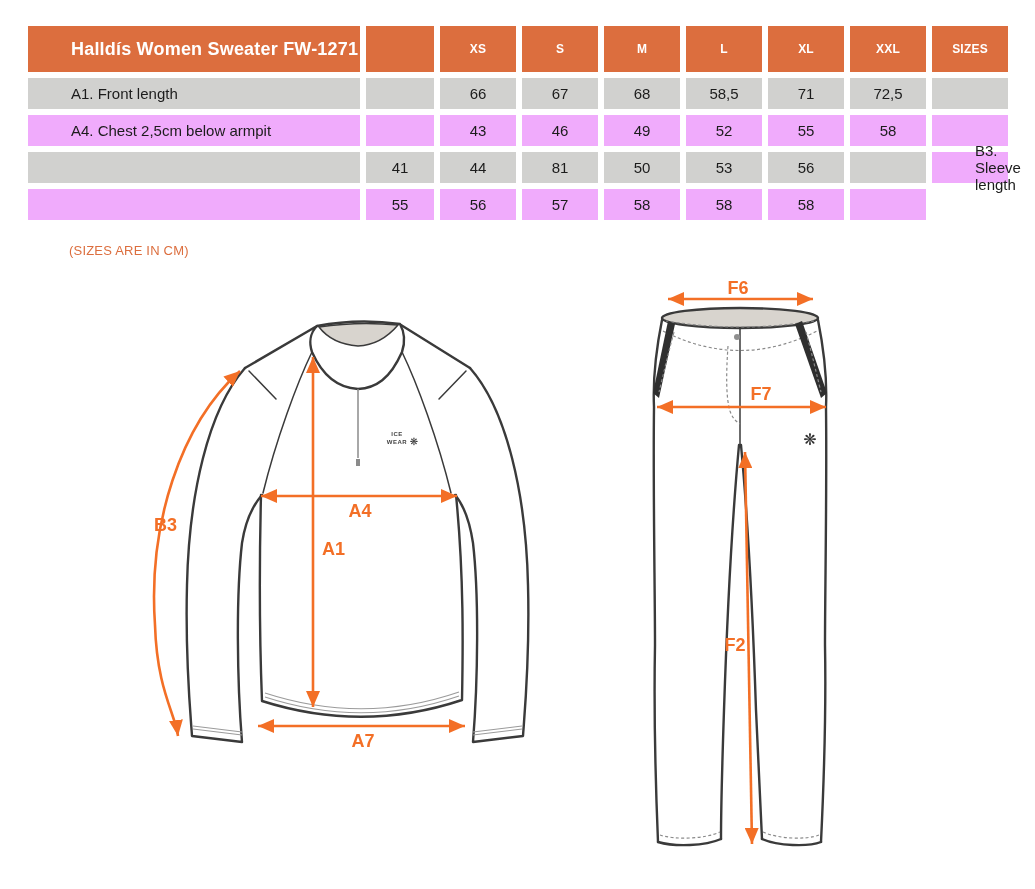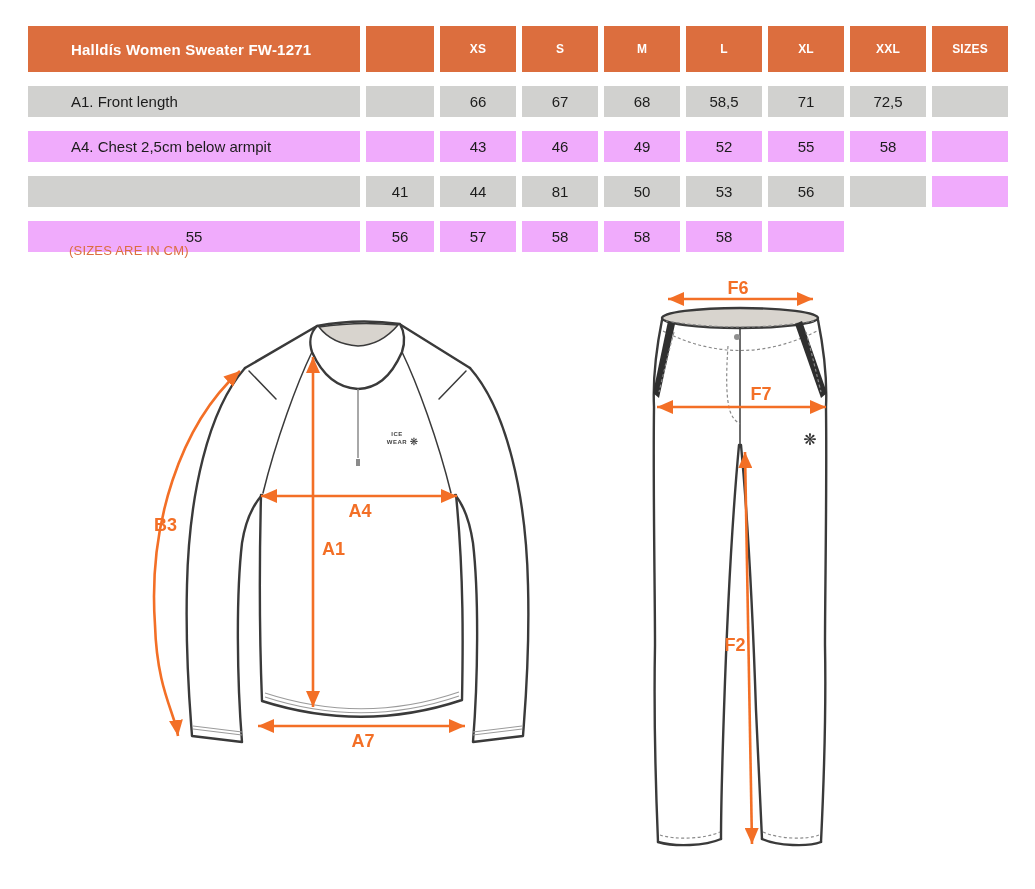--- a/index.html
+++ b/index.html
@@ -11,22 +11,22 @@
   
   .size-table {
     position:absolute; left:28px; top:26px; width:980px;
     display:grid; grid-template-columns:332px 68px repeat(7,76px);
     gap:6px;
   }
   .cell { display:flex; align-items:center; justify-content:center;
           font-size:15px; color:#1c1c1c; }
   .cell.hdr { background:#DC6E3E; color:#ffffff; font-weight:bold;
               height:46px; font-size:12px; letter-spacing:0.2px; }
-  .cell.hdr.title { justify-content:flex-start; padding-left:43px; font-size:15px; }
-  .cell.r { height:31px;margin-top:8px; }
+  .cell.hdr.title { justify-content:flex-start; padding-left:43px; font-size:18px; }
+  .cell.r { height:31px; }
   .rowA { background:#D1D1CF; }
   .rowB { background:#f0abfc; }
   .cell.lbl { justify-content:flex-start; padding-left:43px; }
   
   .note { position:absolute; left:69px; top:243px; color:#DC6E3E;
           font-weight:normal; font-size:13px; letter-spacing:0.2px; }
   
   svg.diagram { position:absolute; overflow:visible; }
   svg.sweater { left:130px; top:295px; }
   svg.pants   { left:630px; top:280px; }
@@ -85,20 +85,21 @@
 
     <div class="cell r rowA"></div>
     <div class="cell r rowA">41</div>
     <div class="cell r rowA">44</div>
     <div class="cell r rowA">81</div>
     <div class="cell r rowA">50</div>
     <div class="cell r rowA">53</div>
     <div class="cell r rowA">56</div>
     <div class="cell r rowA"></div>
 
+    <div class="cell r rowB lbl">B3. Sleeve length</div>
     <div class="cell r rowB"></div>
     <div class="cell r rowB">55</div>
     <div class="cell r rowB">56</div>
     <div class="cell r rowB">57</div>
     <div class="cell r rowB">58</div>
     <div class="cell r rowB">58</div>
     <div class="cell r rowB">58</div>
     <div class="cell r rowB"></div>
   </div>
 

